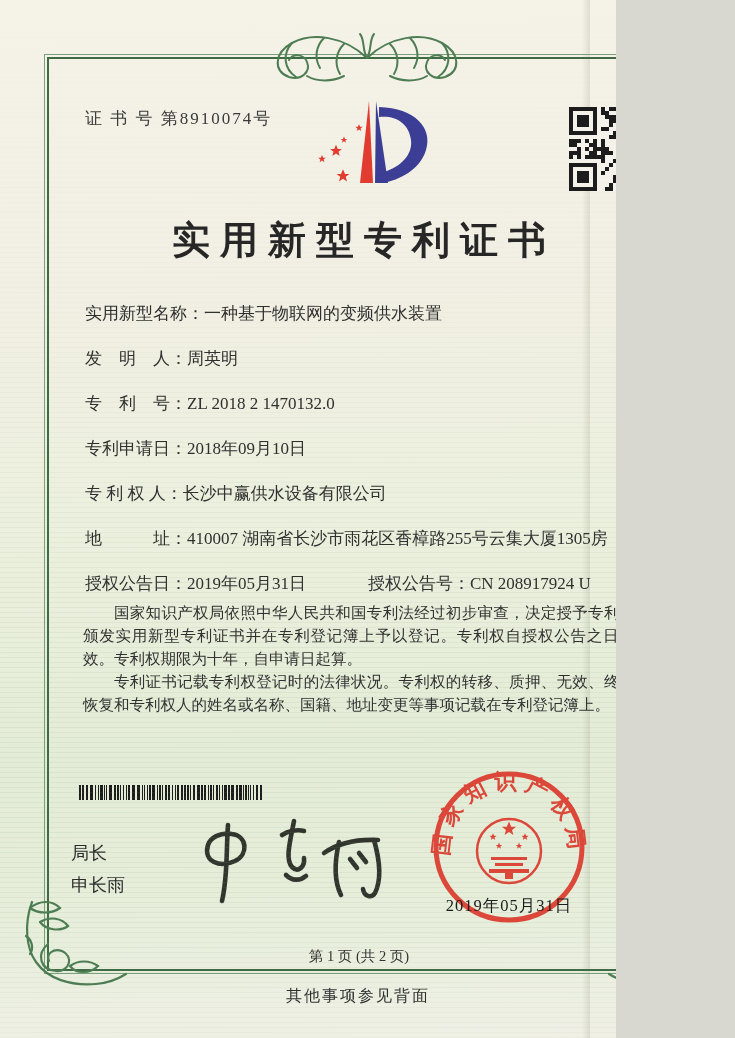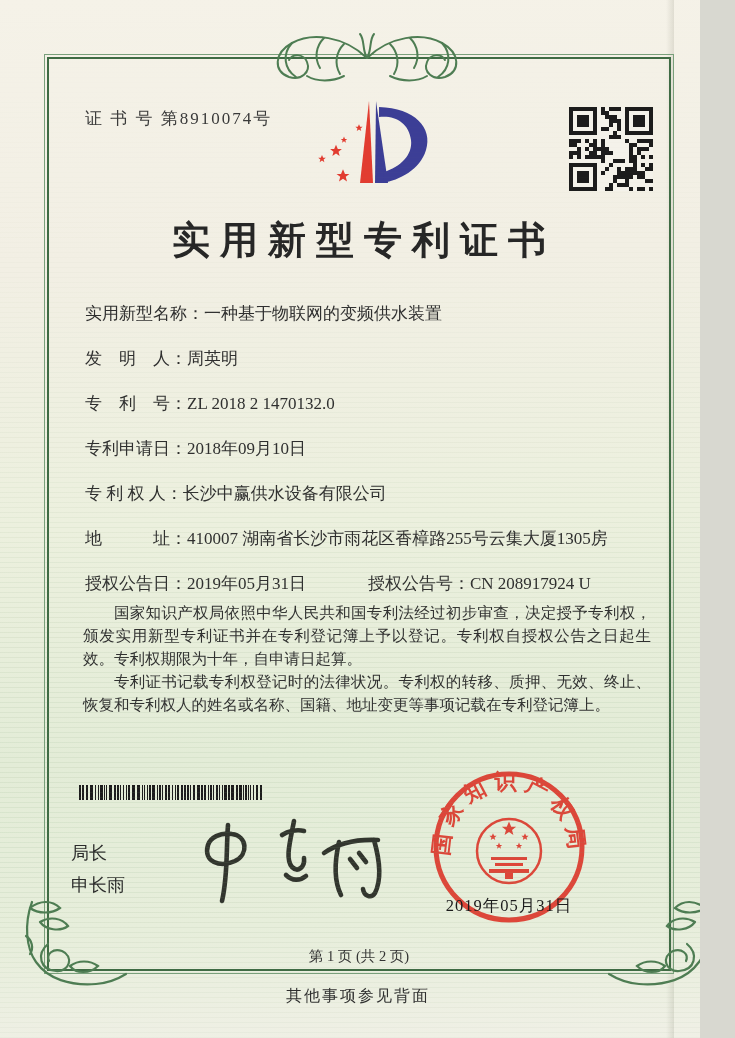--- a/index.html
+++ b/index.html
@@ -1,17 +1,17 @@
 <!DOCTYPE html>
 <html><head>
 <meta charset="utf-8">
 <style>
   html,body{margin:0;padding:0;background:#d8d8d0;}
   .sheet{
-    position:relative;width:700px;height:1038px;overflow:hidden;
+    position:relative;width:616px;height:1038px;overflow:hidden;
     font-family:"Liberation Serif","DejaVu Serif",serif;color:#2f2f2f;
     background:linear-gradient(178deg,#f5f2e8 0%,#f2efe4 25%,#ecf0de 50%,#e3ecd7 72%,#e7eedb 88%,#f0f0e6 100%);
   }
   .sheet::after{ 
     content:'';position:absolute;inset:0;pointer-events:none;
     background:repeating-linear-gradient(0deg, rgba(122,158,110,0.12) 0 1px, transparent 1px 5px);
     -webkit-mask-image:linear-gradient(180deg,transparent 0%,rgba(0,0,0,.25) 30%,rgba(0,0,0,.8) 60%,rgba(0,0,0,.9) 85%,rgba(0,0,0,.4) 100%);
     mask-image:linear-gradient(180deg,transparent 0%,rgba(0,0,0,.25) 30%,rgba(0,0,0,.8) 60%,rgba(0,0,0,.9) 85%,rgba(0,0,0,.4) 100%);
   }
   .edge-shadow{position:absolute;top:0;bottom:0;right:26px;width:8px;

